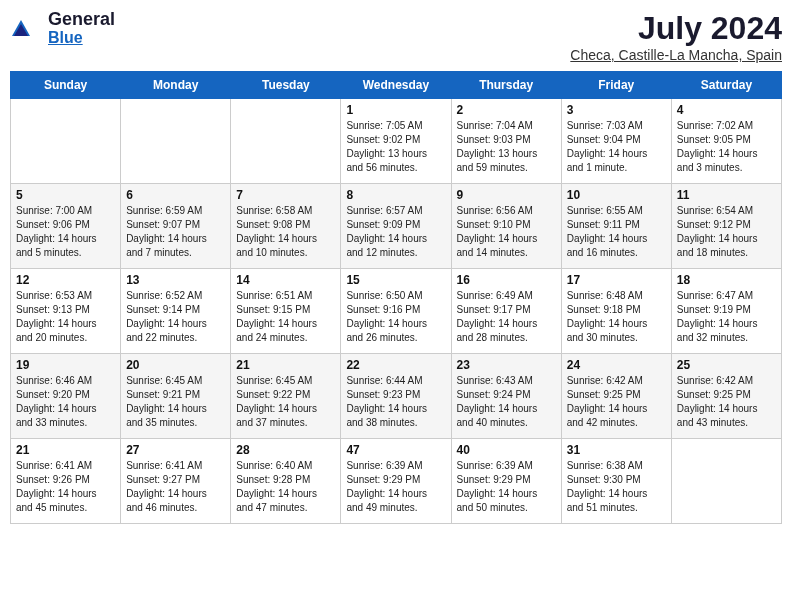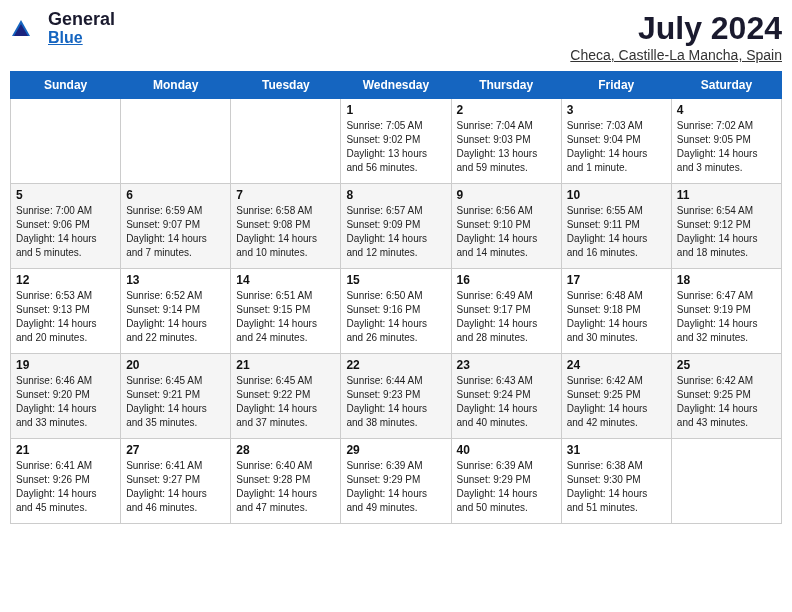--- a/index.html
+++ b/index.html
@@ -246,21 +246,21 @@
         </td>
         <td>
           <div class="day-number">27</div>
           <div class="day-info">Sunrise: 6:41 AM<br>Sunset: 9:27 PM<br>Daylight: 14 hours<br>and 46 minutes.</div>
         </td>
         <td>
           <div class="day-number">28</div>
           <div class="day-info">Sunrise: 6:40 AM<br>Sunset: 9:28 PM<br>Daylight: 14 hours<br>and 47 minutes.</div>
         </td>
         <td>
-          <div class="day-number">29</div>
+          <div class="day-number">47</div>
           <div class="day-info">Sunrise: 6:39 AM<br>Sunset: 9:29 PM<br>Daylight: 14 hours<br>and 49 minutes.</div>
         </td>
         <td>
           <div class="day-number">40</div>
           <div class="day-info">Sunrise: 6:39 AM<br>Sunset: 9:29 PM<br>Daylight: 14 hours<br>and 50 minutes.</div>
         </td>
         <td>
           <div class="day-number">31</div>
           <div class="day-info">Sunrise: 6:38 AM<br>Sunset: 9:30 PM<br>Daylight: 14 hours<br>and 51 minutes.</div>
         </td>

